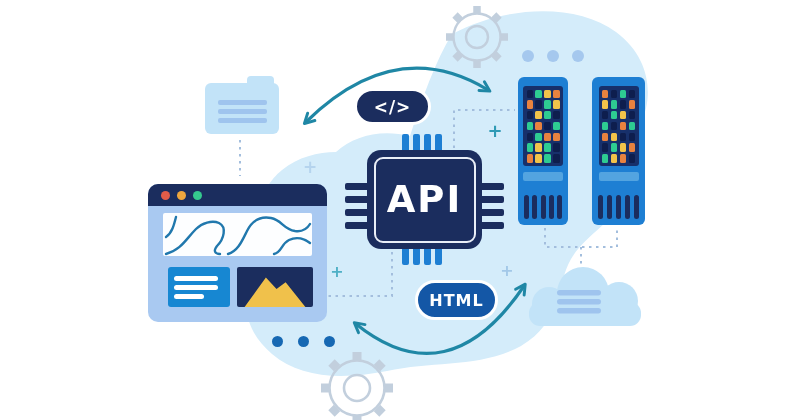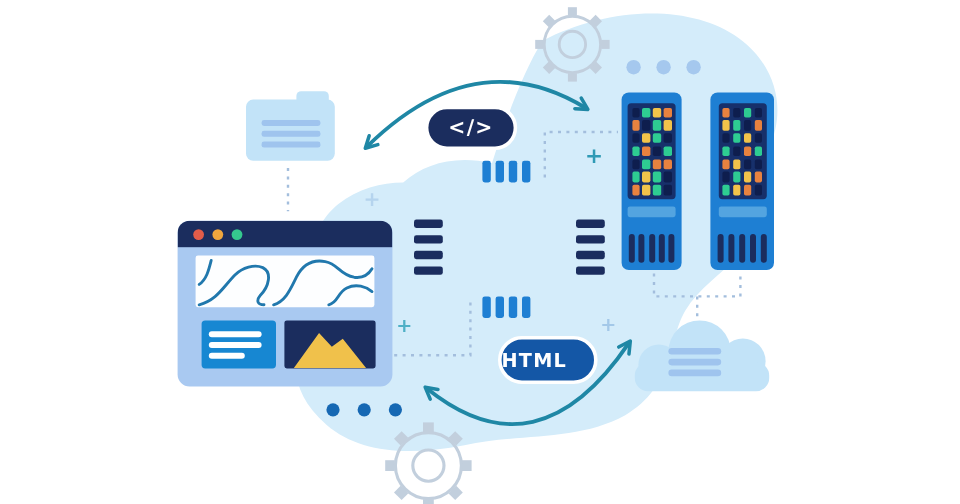--- a/index.html
+++ b/index.html
@@ -32,21 +32,21 @@
   .chip-label{position:absolute;inset:0;display:flex;align-items:center;justify-content:center;
               color:#fff;font-size:37px;font-weight:bold;letter-spacing:2px;}
   .pin-v{width:6.5px;height:18px;border-radius:2px;background:var(--blue,#1e7fd3);position:absolute;}
   .pin-h{width:24px;height:7px;border-radius:2px;background:var(--navy,#1b2d5e);position:absolute;}
 
   
   .code-badge{left:354px;top:88px;width:77px;height:37px;border-radius:19px;background:var(--navy,#1b2d5e);
               border:3px solid #fff;display:flex;align-items:center;justify-content:center;
               color:#fff;font-weight:bold;font-size:17px;letter-spacing:1px;}
   .html-badge{left:415px;top:280px;width:83px;height:40px;border-radius:20px;background:var(--html_blue,#1457a6);
-              border:3px solid #fff;display:flex;align-items:center;justify-content:flex-start;
+              border:3px solid #fff;display:flex;align-items:center;justify-content:center;
               color:#fff;font-weight:bold;font-size:16px;letter-spacing:1px;}
 
   
   .tower{top:77px;height:148px;background:var(--blue,#1e7fd3);border-radius:6px;}
   .tower-panel{position:absolute;left:5px;top:9px;width:40px;height:80px;background:#17306b;border-radius:3px;
                display:grid;grid-template-columns:repeat(4,1fr);gap:2.5px;padding:3.5px;}
   .tower-cell{border-radius:1.5px;}
   .tower-slot{position:absolute;left:5px;top:95px;width:40px;height:9px;background:var(--slot,#53a4e0);border-radius:2px;}
   .tower-vents{position:absolute;left:6px;right:6px;top:118px;display:flex;justify-content:space-between;}
   .vent{width:5px;height:24px;background:var(--navy,#1b2d5e);border-radius:2.5px;}
@@ -172,20 +172,24 @@
     <span class="pin-h" style="left:345px;top:183px;"></span>
     <span class="pin-h" style="left:345px;top:196px;"></span>
     <span class="pin-h" style="left:345px;top:209px;"></span>
     <span class="pin-h" style="left:345px;top:222px;"></span>
     <span class="pin-h" style="left:480px;top:183px;"></span>
     <span class="pin-h" style="left:480px;top:196px;"></span>
     <span class="pin-h" style="left:480px;top:209px;"></span>
     <span class="pin-h" style="left:480px;top:222px;"></span>
   </div>
 
+  <div class="abs chip-body">
+    <div class="chip-inner"></div>
+    <div class="chip-label">API</div>
+  </div>
 
   <div class="abs code-badge">
     <span>&lt;/&gt;</span>
   </div>
 
   <div class="abs html-badge">
     <span>HTML</span>
   </div>
 
   <div class="abs tower" style="left:518px;width:50px;">

